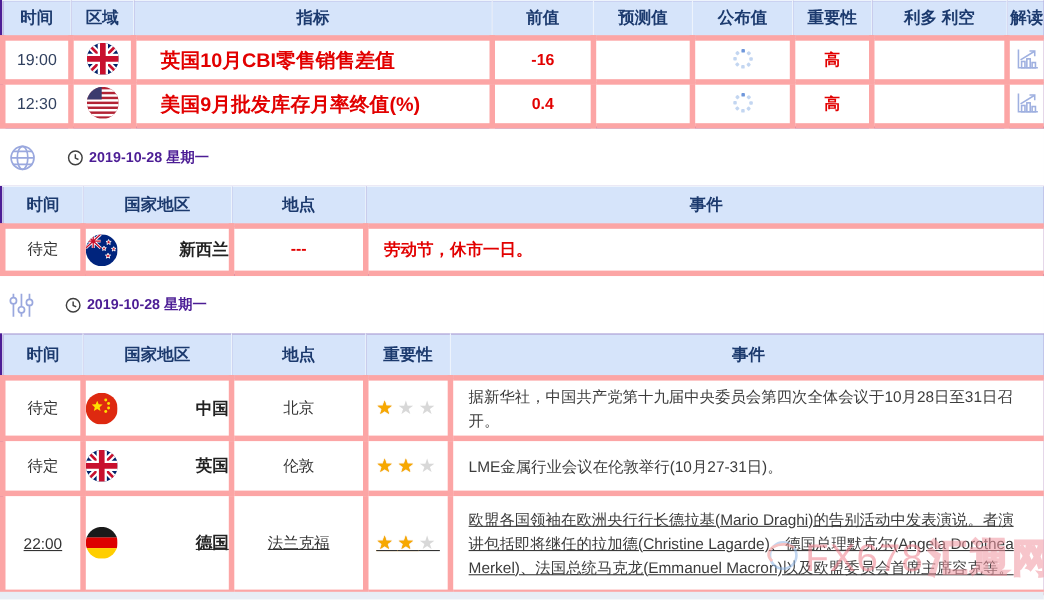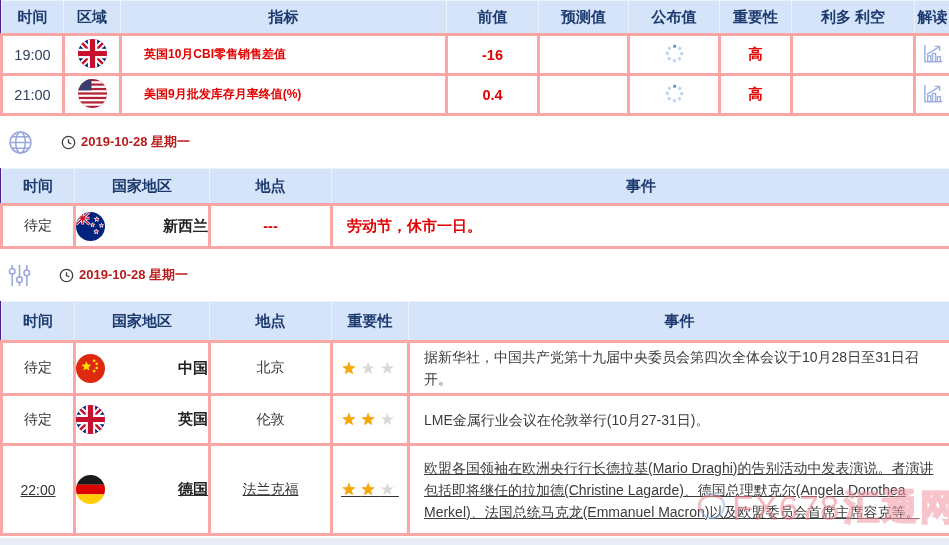--- a/index.html
+++ b/index.html
@@ -1,35 +1,35 @@
 <!DOCTYPE html>
 <html><head>
 <meta charset="utf-8">
 <style>
   * { box-sizing: border-box; }
   body { margin: 0; font-family: "Liberation Sans", "DejaVu Sans", sans-serif; background: #e8edf5; }
   .page { position: relative; width: 949px; height: 545px; background: #fff; overflow: hidden; }
 
   table { border-collapse: collapse; table-layout: fixed; width: 949px; background: #4c1d95; }
   th { background: #d6e4fa; color: #1c3a6e; font-size: 15px; font-weight: bold; border: 1px solid #edf3fc; padding: 0; }
-  td { border: 3px solid #fca5a5; text-align: center; vertical-align: middle; font-size: 14px; color: #333; padding: 0; background: #fff; }
+  td { border: 5px solid #fca5a5; text-align: center; vertical-align: middle; font-size: 14px; color: #333; padding: 0; background: #fff; }
 
   .cal th { height: 34px; }
   .cal thead tr { border-bottom: 2px solid #e03c3c; }
   .cal td { height: 40px; }
   .cell-time { color: #31415f; font-size: 14.5px; }
-  .cell-indicator { text-align: left !important; padding-left: 22px !important; color: #e20000; font-weight: bold; font-size: 12px; }
+  .cell-indicator { text-align: left !important; padding-left: 22px !important; color: #e20000; font-weight: bold; font-size: 18px; }
   .cell-red-bold { color: #e20000; font-weight: bold; font-size: 14.5px; }
   .icon-wrap { display: inline-flex; align-items: center; justify-content: center; }
   .interpret-btn { cursor: pointer; display: inline-flex; }
 
   .section { height: 52px; display: flex; align-items: center; padding-left: 8px; background: #fff; }
   .sec-icon { display: inline-flex; margin-right: 10px; }
   .sec-title { font-size: 17px; font-weight: bold; color: #1d1d1d; letter-spacing: 1px; }
-  .sec-date { display: inline-flex; align-items: center; margin-left: 18px; font-size: 13px; font-weight: bold; color: #b91c1c; }
+  .sec-date { display: inline-flex; align-items: center; margin-left: 18px; font-size: 13px; font-weight: bold; color: #4c1d95; }
   .sec-date .clk { display: inline-flex; margin-right: 5px; }
 
   .hol th { height: 36px; }
   .hol td { height: 43px; }
   .cell-event-red { text-align: left !important; padding-left: 14px !important; color: #e20000; font-weight: bold; font-size: 15px; }
 
   .evt th { height: 40px; }
   .evt td { height: 50px; }
   .evt tr.tall td { height: 90px; text-decoration: underline; }
   .cell-event { text-align: left !important; padding: 3px 14px !important; color: #3c3c3c; font-size: 14px; line-height: 22px; }
@@ -119,21 +119,21 @@
                 <path d="M4,2 V19.5 H22.5"></path>
                 <rect x="7" y="13.5" width="3.2" height="6"></rect>
                 <rect x="12" y="11" width="3.2" height="8.5"></rect>
                 <rect x="17" y="14.5" width="3.2" height="5"></rect>
                 <path d="M6,12 L19,4"></path>
                 <path d="M14.5,3.5 H19.5 V8.5"></path>
               </svg>
             </span></td>
         </tr>
         <tr>
-          <td class="cell-time">21:00</td>
+          <td class="cell-time">12:30</td>
           <td><span class="flag icon-wrap">
               <svg width="29" height="29" viewBox="0 0 28 28">
                 <defs>
                   <clipPath id="fc2">
                     <circle cx="14" cy="14" r="14"></circle>
                   </clipPath>
                 </defs>
                 <g clip-path="url(#fc2)">
                   <rect width="28" height="28" fill="#B22234"></rect>
                   <rect x="0" y="2.15" width="28" height="2.15" fill="#fff"></rect>

